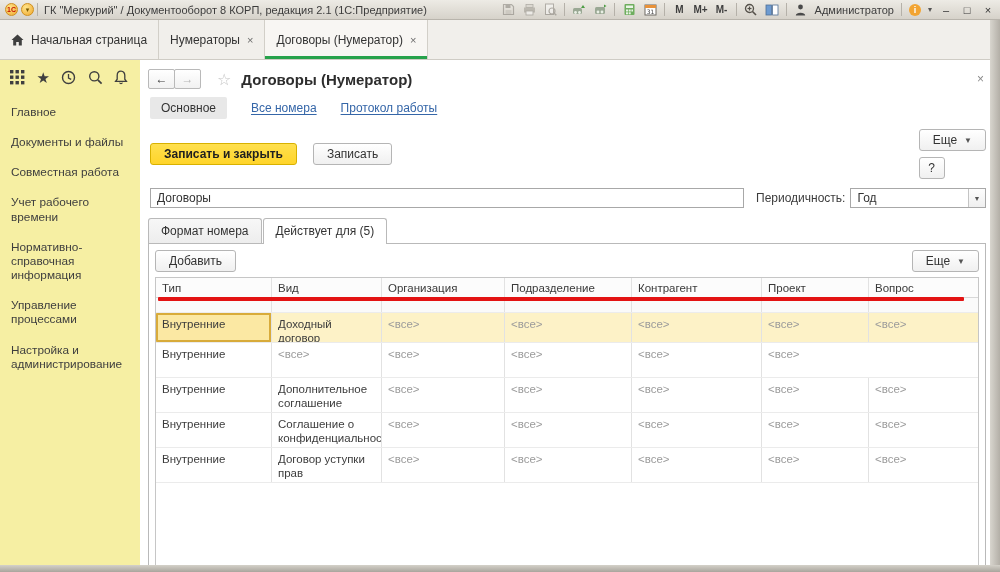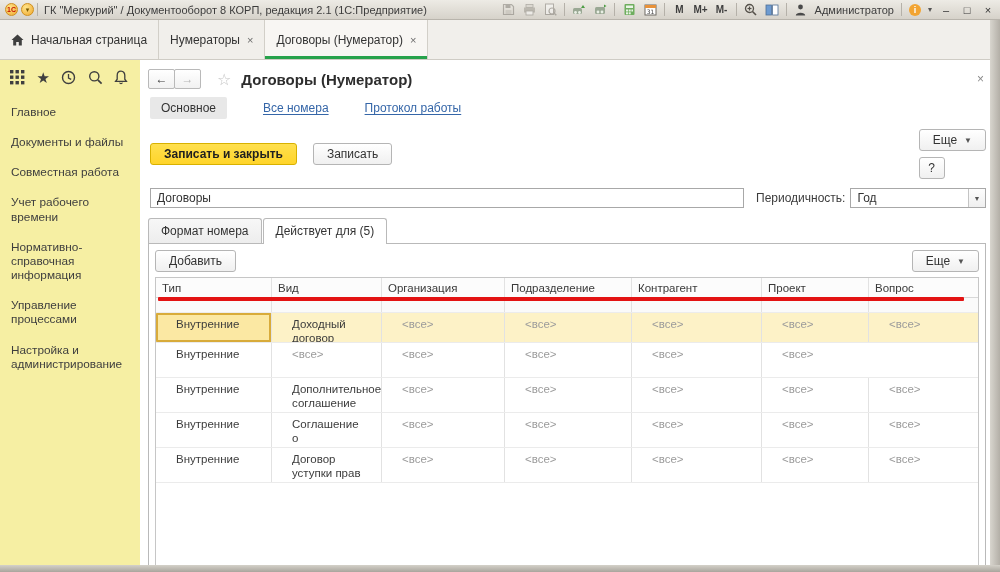--- a/index.html
+++ b/index.html
@@ -56,21 +56,21 @@
   .main{flex:1;background:#fff;padding:0 14px 0 8px;position:relative;}
 
   .form-header{display:flex;align-items:center;margin:9px 0 2px 0;}
   .nav-btn{width:27px;height:20px;border:1px solid #b9b9b9;border-radius:2px;background:linear-gradient(#fff,#f1f1f1);
     display:inline-flex;align-items:center;justify-content:center;font-size:12px;color:#333;}
   .nav-btn.fwd{margin-left:-1px;color:#b5b5b5;}
   .fav-star{color:#c6c6c6;font-size:16px;margin:0 10px 0 16px;}
   .form-title{font-size:15px;font-weight:bold;color:#2d2d2d;}
   .form-close{margin-left:auto;color:#8a8a8a;font-size:12px;margin-right:2px;cursor:default;}
 
-  .nav-links{display:flex;align-items:center;gap:36px;margin:8px 0 10px 2px;font-size:12px;}
+  .nav-links{display:flex;align-items:center;gap:24px;margin:8px 0 10px 2px;font-size:12px;}
   .nav-pill{background:#e8e8e8;padding:4px 11px;border-radius:2px;color:#333;}
   .nav-link{color:var(--link-blue);text-decoration:underline;text-underline-offset:2px;cursor:default;}
 
   .cmd-row{display:flex;align-items:center;margin:2px 0 9px 2px;}
   .btn{height:22px;display:inline-flex;align-items:center;gap:7px;padding:0 13px;border:1px solid #b5b5b5;
     border-radius:3px;background:linear-gradient(#fff,#f0f0f0);font-size:12px;color:#333;cursor:default;white-space:nowrap;}
   .btn-primary{background:linear-gradient(#ffe04e,var(--accent-yellow));border-color:#d8b100;font-weight:bold;color:#1f1f1f;}
   .btn .dd{font-size:8px;color:#555;}
   .btn-help{width:26px;padding:0;justify-content:center;}
   .gap14{width:16px;}
@@ -87,21 +87,21 @@
   .form-tabs{display:flex;margin:2px 0 0 0;position:relative;z-index:2;}
   .ftab{padding:5px 12px 4px 12px;font-size:12px;color:#333;border:1px solid #b9b9b9;border-bottom:none;
     background:linear-gradient(#f7f7f7,#ededed);border-radius:3px 3px 0 0;margin-right:1px;cursor:default;}
   .ftab.active{background:#fff;padding-bottom:6px;margin-bottom:-1px;}
 
   .panel{border:1px solid #b9b9b9;background:#fff;height:347px;padding:5px 6px 6px 6px;position:relative;}
   .panel-toolbar{display:flex;align-items:center;margin:1px 0 5px 0;}
 
   .grid{border:1px solid #c6c6c6;height:293px;position:relative;overflow:hidden;background:#fff;font-size:11.5px;}
   .grid-row{display:grid;grid-template-columns:116px 110px 123px 127px 130px 107px auto;}
-  .grid-cell{border-right:1px solid #e2e2e2;padding:4px 20px;overflow:hidden;line-height:1.25;color:#3c3c3c;}
+  .grid-cell{border-right:1px solid #e2e2e2;padding:4px 6px;overflow:hidden;line-height:1.25;color:#3c3c3c;}
   .grid-cell:last-child{border-right:none;}
   .grid-header{height:20px;background:#fcfcfc;border-bottom:1px solid #d8d8d8;}
   .grid-header .grid-cell{padding:3px 6px;color:#3a3a3a;}
   .grid-spacer{height:15px;background:#fafafa;border-bottom:1px solid #ececec;}
   .grid-datarow{border-bottom:1px solid #ebebeb;background:#fff;}
   .grid-datarow .muted{color:#9b9b9b;}
   .grid-datarow.selected{background:#fdf2c7;}
   .focus-cell{background:#fbe8a3;box-shadow:inset 0 0 0 2px #d8ab3a;border-radius:1px;}
   .red-line{position:absolute;left:2px;top:19px;width:806px;height:4px;background:var(--annotation-red);z-index:5;border-radius:1px;}
 

